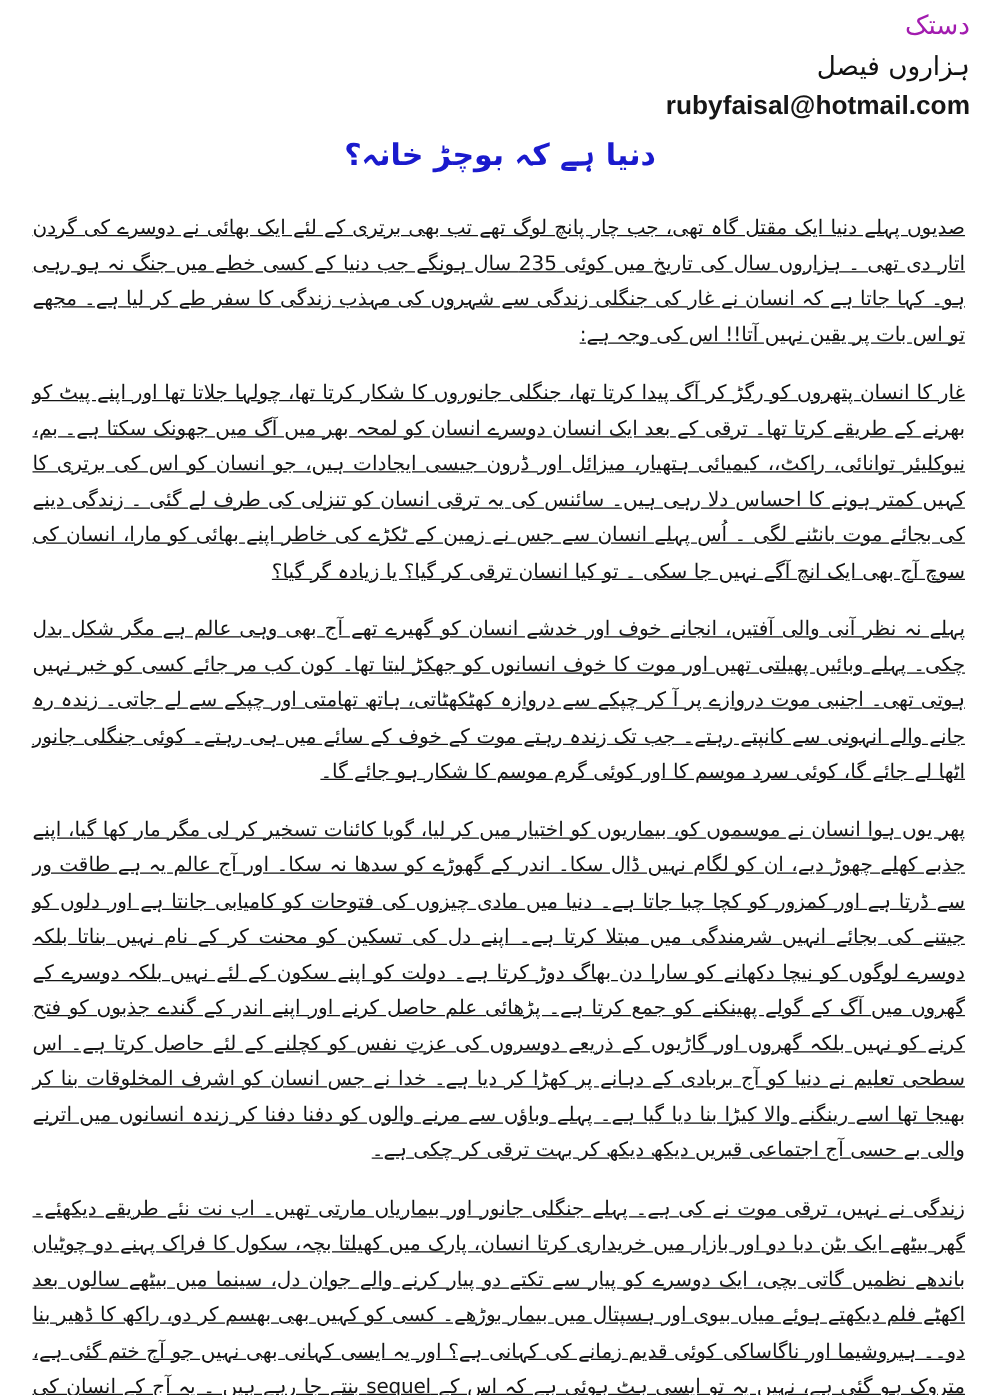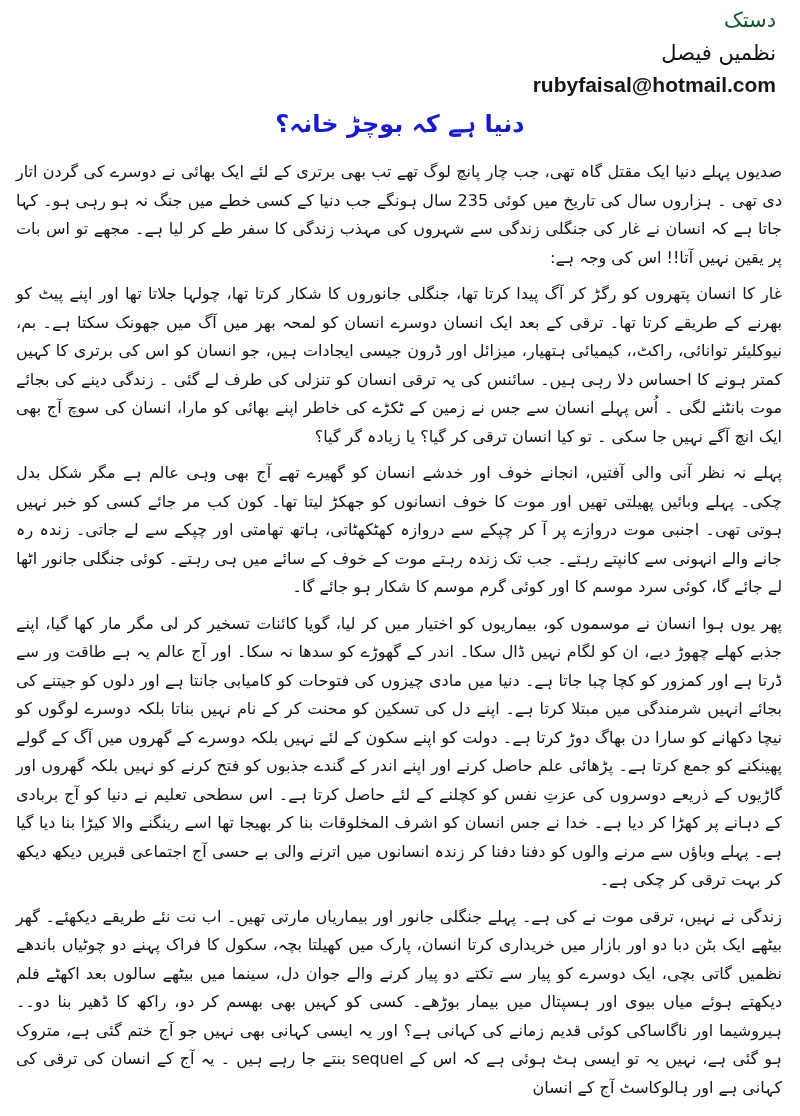--- a/index.html
+++ b/index.html
@@ -20,21 +20,21 @@
     font-family:"DejaVu Sans",sans-serif;
   }
   .masthead{
     position:absolute;
     top:4px;right:24px;
     text-align:right;
   }
   .kicker{
     font-size:21px;
     line-height:32px;
-    color:#14532d;
+    color:#a21caf;
   }
   .author{
     font-size:21px;
     line-height:34px;
     color:#111111;
   }
   .email{
     font-family:Liberation Sans, sans-serif;
     font-weight:bold;
     font-size:21px;
@@ -56,33 +56,34 @@
     position:absolute;
     top:150px;left:8px;right:10px;bottom:0;
     overflow:hidden;
     text-align:justify;
     font-size:16px;
     line-height:28.5px;
     color:#141414;
     letter-spacing:-0.2px;
   }
   .body p{
-    margin:8px;
+    margin:18px;
     text-align:justify;
     text-align-last:right;
+    text-decoration:underline;
   }
 </style>
 </head>
 <body>
 
 <div class="page">
 
   <header class="masthead">
     <div class="kicker urdu">دستک</div>
-    <div class="author urdu">نظمیں فیصل</div>
+    <div class="author urdu">ہزاروں فیصل</div>
     <div class="email">rubyfaisal@hotmail.com</div>
   </header>
 
   <h1 class="title urdu">دنیا ہے کہ بوچڑ خانہ؟</h1>
 
   <main class="body urdu">
     <p>صدیوں پہلے دنیا ایک مقتل گاہ تھی، جب چار پانچ لوگ تھے تب بھی برتری کے لئے ایک بھائی نے دوسرے کی گردن اتار دی تھی ۔ ہزاروں سال کی تاریخ میں کوئی 235 سال ہونگے جب دنیا کے کسی خطے میں جنگ نہ ہو رہی ہو۔ کہا جاتا ہے کہ انسان نے غار کی جنگلی زندگی سے شہروں کی مہذب زندگی کا سفر طے کر لیا ہے۔ مجھے تو اس بات پر یقین نہیں آتا!! اس کی وجہ ہے:</p>
     <p>غار کا انسان پتھروں کو رگڑ کر آگ پیدا کرتا تھا، جنگلی جانوروں کا شکار کرتا تھا، چولہا جلاتا تھا اور اپنے پیٹ کو بھرنے کے طریقے کرتا تھا۔ ترقی کے بعد ایک انسان دوسرے انسان کو لمحہ بھر میں آگ میں جھونک سکتا ہے۔ بم، نیوکلیئر توانائی، راکٹ،، کیمیائی ہتھیار، میزائل اور ڈرون جیسی ایجادات ہیں، جو انسان کو اس کی برتری کا کہیں کمتر ہونے کا احساس دلا رہی ہیں۔ سائنس کی یہ ترقی انسان کو تنزلی کی طرف لے گئی ۔ زندگی دینے کی بجائے موت بانٹنے لگی ۔ اُس پہلے انسان سے جس نے زمین کے ٹکڑے کی خاطر اپنے بھائی کو مارا، انسان کی سوچ آج بھی ایک انچ آگے نہیں جا سکی ۔ تو کیا انسان ترقی کر گیا؟ یا زیادہ گر گیا؟</p>
     <p>پہلے نہ نظر آنی والی آفتیں، انجانے خوف اور خدشے انسان کو گھیرے تھے آج بھی وہی عالم ہے مگر شکل بدل چکی۔ پہلے وبائیں پھیلتی تھیں اور موت کا خوف انسانوں کو جھکڑ لیتا تھا۔ کون کب مر جائے کسی کو خبر نہیں ہوتی تھی۔ اجنبی موت دروازے پر آ کر چپکے سے دروازہ کھٹکھٹاتی، ہاتھ تھامتی اور چپکے سے لے جاتی۔ زندہ رہ جانے والے انہونی سے کانپتے رہتے۔ جب تک زندہ رہتے موت کے خوف کے سائے میں ہی رہتے۔ کوئی جنگلی جانور اٹھا لے جائے گا، کوئی سرد موسم کا اور کوئی گرم موسم کا شکار ہو جائے گا۔</p>
     <p>پھر یوں ہوا انسان نے موسموں کو، بیماریوں کو اختیار میں کر لیا، گویا کائنات تسخیر کر لی مگر مار کھا گیا، اپنے جذبے کھلے چھوڑ دیے، ان کو لگام نہیں ڈال سکا۔ اندر کے گھوڑے کو سدھا نہ سکا۔ اور آج عالم یہ ہے طاقت ور سے ڈرتا ہے اور کمزور کو کچا چبا جاتا ہے۔ دنیا میں مادی چیزوں کی فتوحات کو کامیابی جانتا ہے اور دلوں کو جیتنے کی بجائے انہیں شرمندگی میں مبتلا کرتا ہے۔ اپنے دل کی تسکین کو محنت کر کے نام نہیں بناتا بلکہ دوسرے لوگوں کو نیچا دکھانے کو سارا دن بھاگ دوڑ کرتا ہے۔ دولت کو اپنے سکون کے لئے نہیں بلکہ دوسرے کے گھروں میں آگ کے گولے پھینکنے کو جمع کرتا ہے۔ پڑھائی علم حاصل کرنے اور اپنے اندر کے گندے جذبوں کو فتح کرنے کو نہیں بلکہ گھروں اور گاڑیوں کے ذریعے دوسروں کی عزتِ نفس کو کچلنے کے لئے حاصل کرتا ہے۔ اس سطحی تعلیم نے دنیا کو آج بربادی کے دہانے پر کھڑا کر دیا ہے۔ خدا نے جس انسان کو اشرف المخلوقات بنا کر بھیجا تھا اسے رینگنے والا کیڑا بنا دیا گیا ہے۔ پہلے وباؤں سے مرنے والوں کو دفنا دفنا کر زندہ انسانوں میں اترنے والی بے حسی آج اجتماعی قبریں دیکھ دیکھ کر بہت ترقی کر چکی ہے۔</p>

